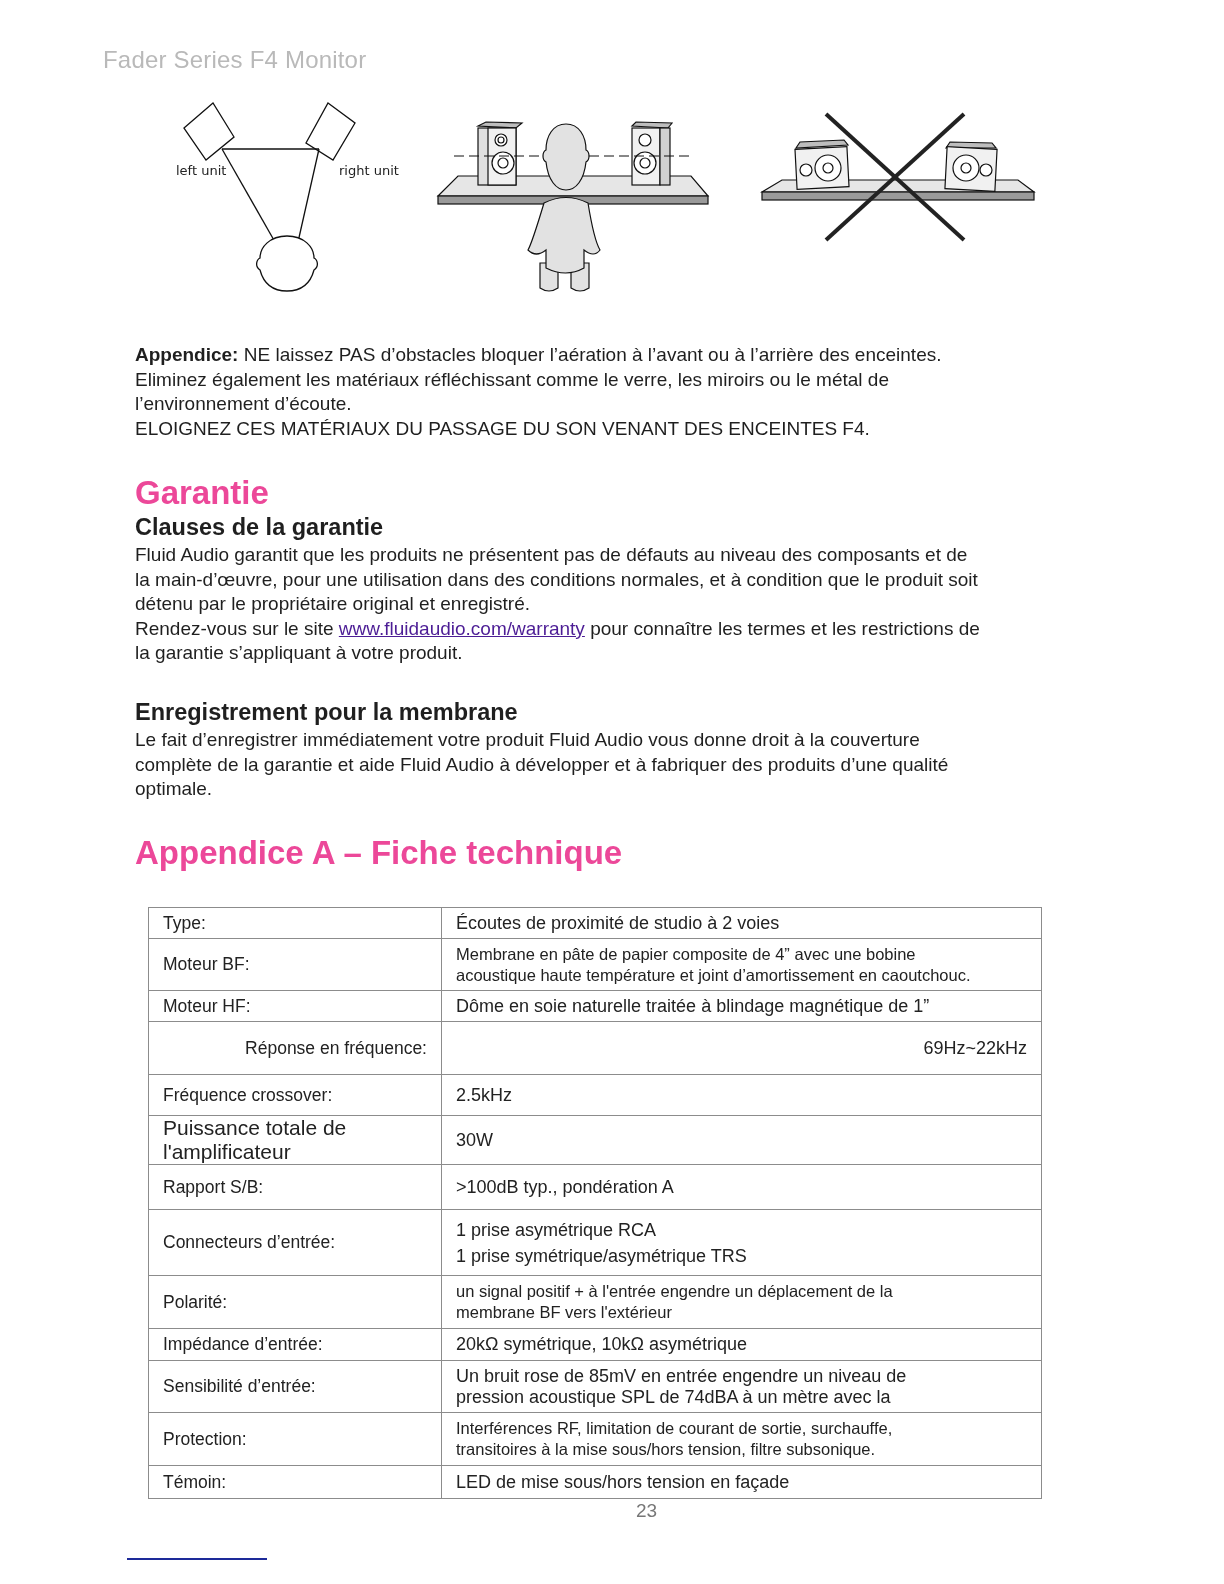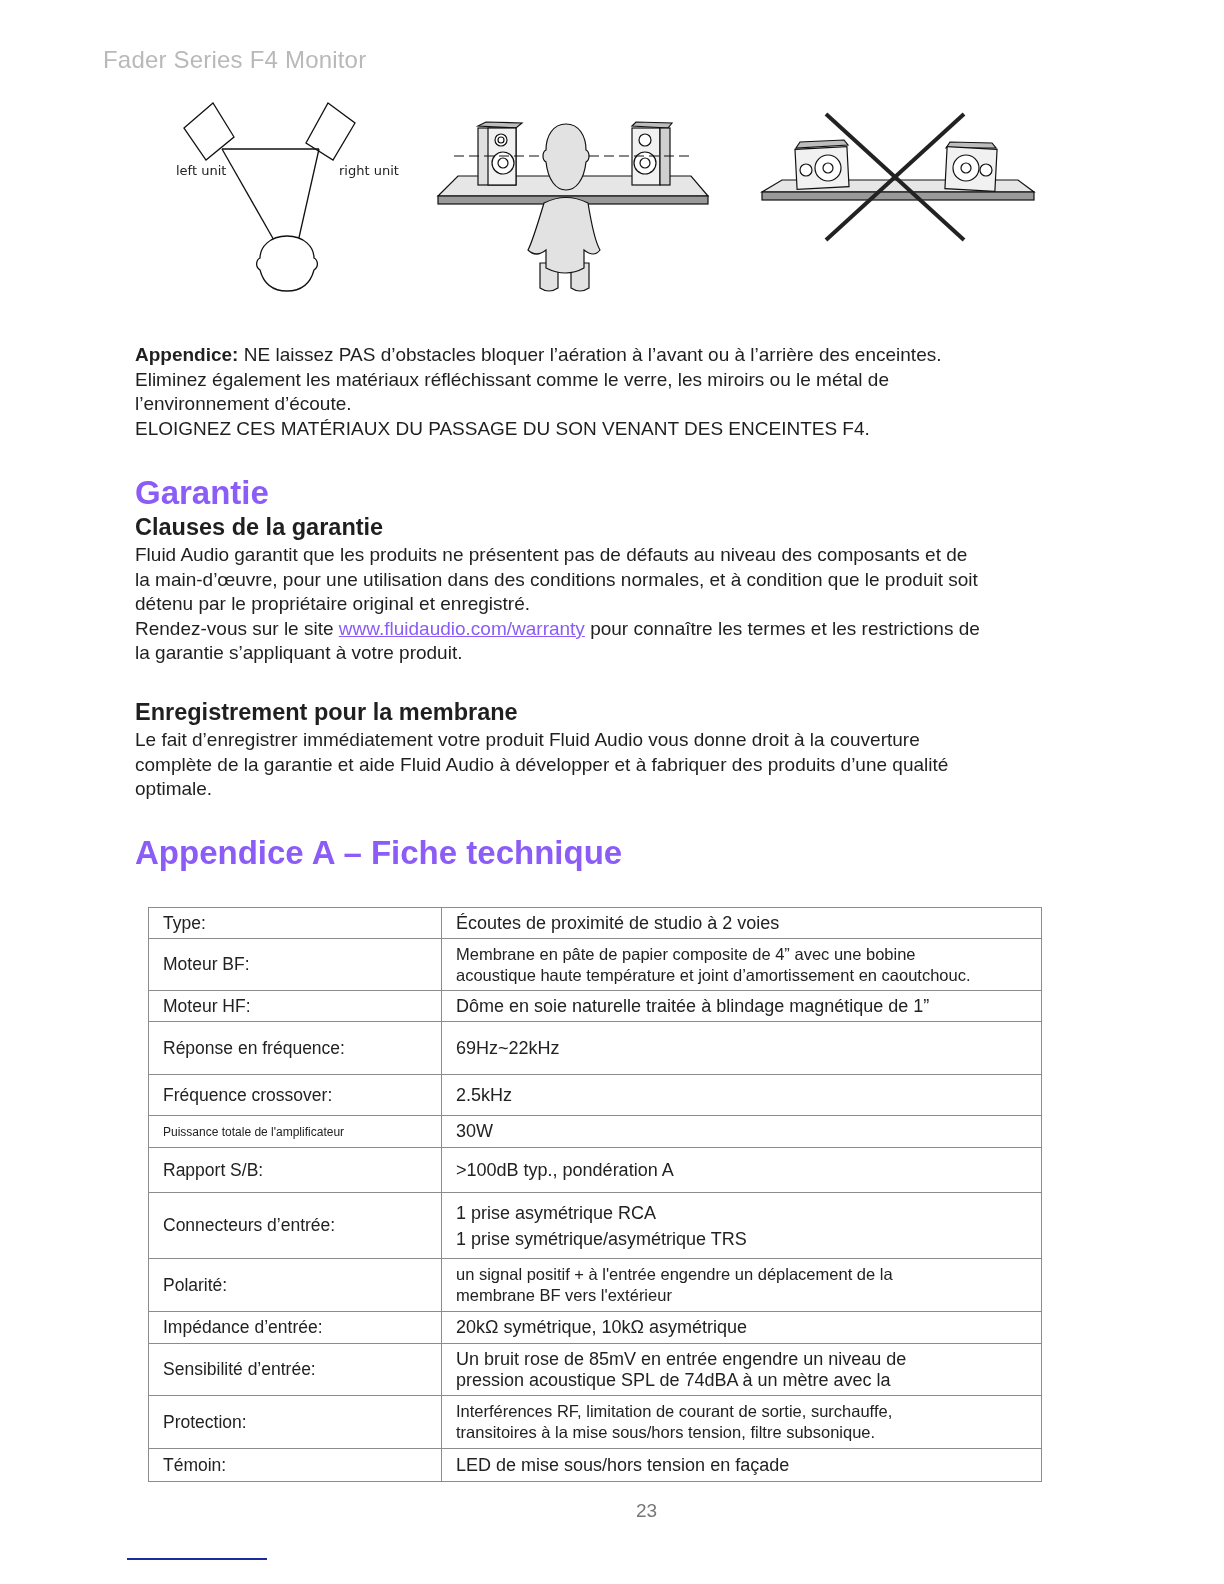--- a/index.html
+++ b/index.html
@@ -2,23 +2,23 @@
 <html><head>
 <meta charset="utf-8">
 <style>
   html, body { margin: 0; padding: 0; background: #ffffff; }
   body { width: 1224px; height: 1584px; position: relative; overflow: hidden;
          font-family: "Liberation Sans", sans-serif; color: #1a1a1a; }
   .header-title { position: absolute; left: 103px; top: 46px; font-size: 24px; color: #b9b9b9; letter-spacing: 0.2px; }
   .fig { position: absolute; }
   .para { position: absolute; left: 135px; font-size: 19px; line-height: 24.5px; color: #1f1f1f; }
   .para b { font-weight: bold; }
-  .h1 { position: absolute; left: 135px; font-weight: bold; color: #8b5cf6; }
+  .h1 { position: absolute; left: 135px; font-weight: bold; color: #ec4899; }
   .h2 { position: absolute; left: 135px; font-weight: bold; font-size: 23.5px; color: #1f1f1f; }
-  .link { text-decoration: underline; color: #8b5cf6; }
+  .link { text-decoration: underline; color: #4c1d95; }
   table.spec { position: absolute; left: 148px; top: 907px; width: 894px; border-collapse: collapse; }
   table.spec td { border: 1.5px solid #8c8c8c; padding: 0 14px; vertical-align: middle; color: #222; }
   table.spec td.k { width: 264px; font-size: 17.5px; }
   table.spec td.v { font-size: 18px; line-height: 21px; }
   table.spec td.small { font-size: 16.5px; line-height: 21px; }
   .pagenum { position: absolute; left: 594px; top: 1500px; font-size: 19px; color: #777; margin-left: 42px; }
   .footer-line { position: absolute; left: 127px; top: 1558px; width: 140px; height: 2px; background: #1d2a99; }
 </style>
 </head>
 <body>
@@ -137,34 +137,34 @@
           <div>Membrane en pâte de papier composite de 4” avec une bobine</div>
           <div>acoustique haute température et joint d’amortissement en caoutchouc.</div>
         </td>
       </tr>
       <tr style="height: 31px;">
         <td class="k">Moteur HF:</td>
         <td class="v">
           <div>Dôme en soie naturelle traitée à blindage magnétique de 1”</div>
         </td>
       </tr>
-      <tr style="height: 53px;">
+      <tr style="height: 53px; text-align: right;">
         <td class="k">Réponse en  fréquence:</td>
         <td class="v">
           <div>69Hz~22kHz</div>
         </td>
       </tr>
       <tr style="height: 41px;">
         <td class="k">Fréquence crossover:</td>
         <td class="v">
           <div>2.5kHz</div>
         </td>
       </tr>
       <tr style="height: 32px;">
-        <td class="k" style="font-size: 12px;">Puissance totale de l'amplificateur</td>
+        <td class="k" style="font-size: 21px;">Puissance totale de l'amplificateur</td>
         <td class="v">
           <div>30W</div>
         </td>
       </tr>
       <tr style="height: 45px;">
         <td class="k">Rapport S/B:</td>
         <td class="v">
           <div>&gt;100dB typ., pondération A</div>
         </td>
       </tr>

